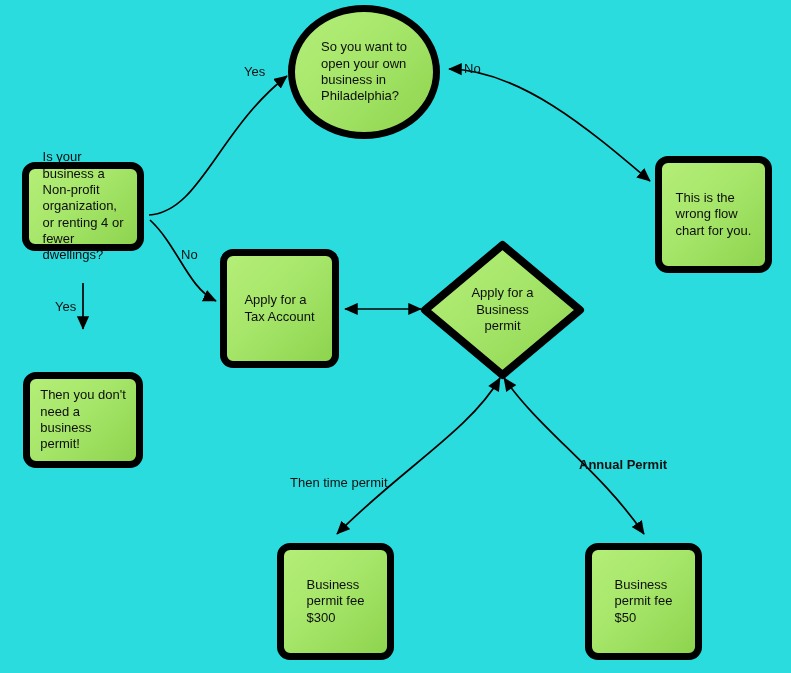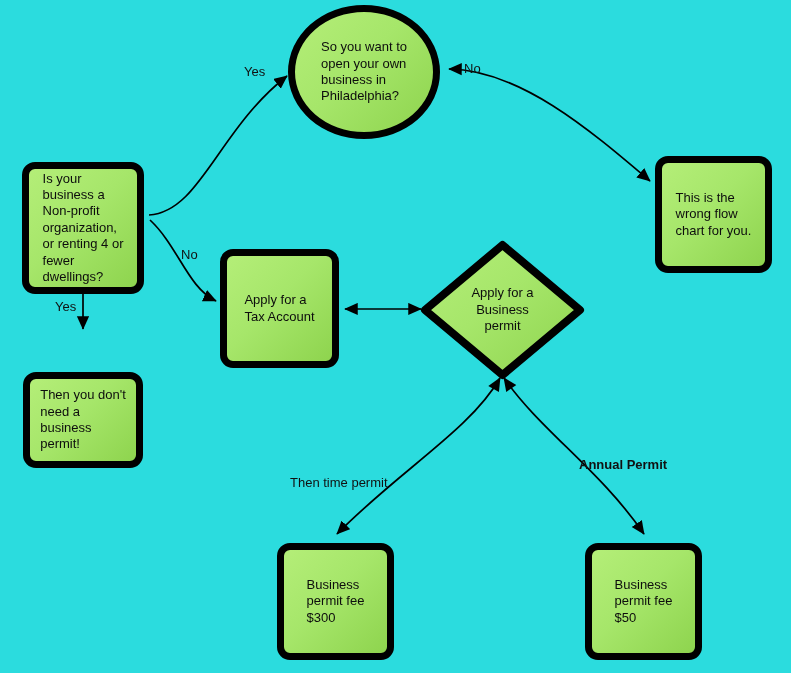--- a/index.html
+++ b/index.html
@@ -119,21 +119,21 @@
     <path d="M 504,378 C 540,430 600,470 644,534" fill="none" stroke="#000000" stroke-width="1.7" marker-end="url(#arrowhead)" marker-start="url(#arrowhead-start)"></path>
   </svg>
 
   <div class="node node-circle" style="left:288px; top:5px; width:152px; height:134px;">
     <span class="node-label">So you want to
 open your own
 business in
 Philadelphia?</span>
   </div>
 
-  <div class="node node-box" style="left:22px; top:162px; width:122px; height:132px;">
+  <div class="node node-box" style="left:22px; top:162px; width:122px; height:89px;">
     <span class="node-label">Is your
 business a
 Non-profit
 organization,
 or renting 4 or
 fewer
 dwellings?</span>
   </div>
 
   <div class="node node-box" style="left:23px; top:326px; width:120px; height:96px;margin-top:46px;">

